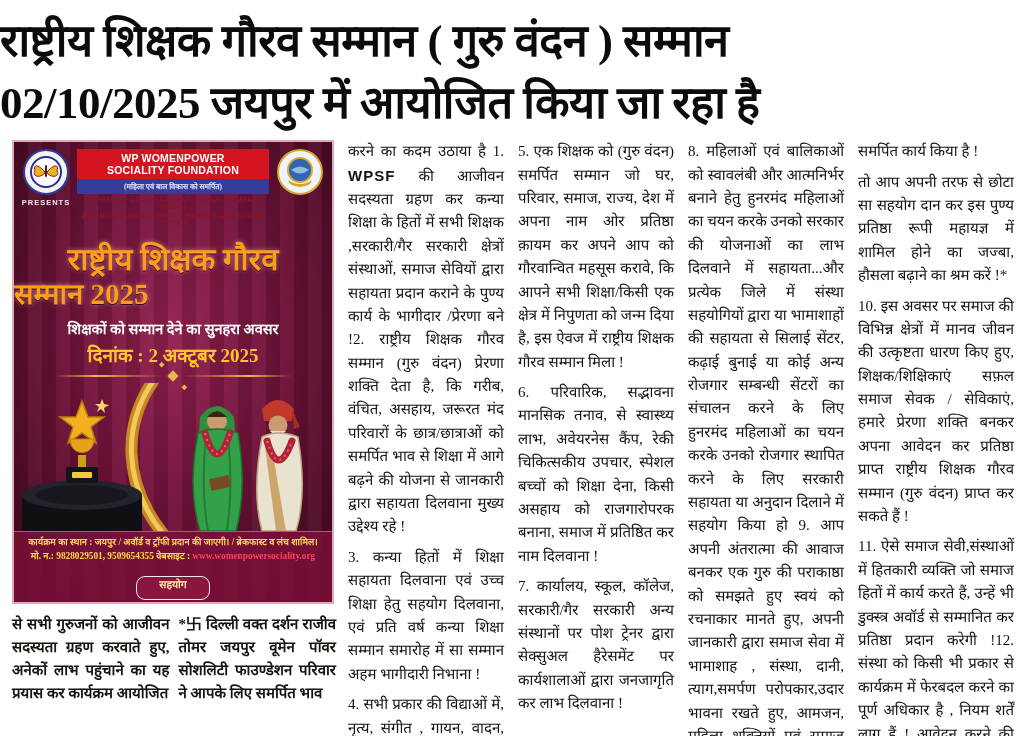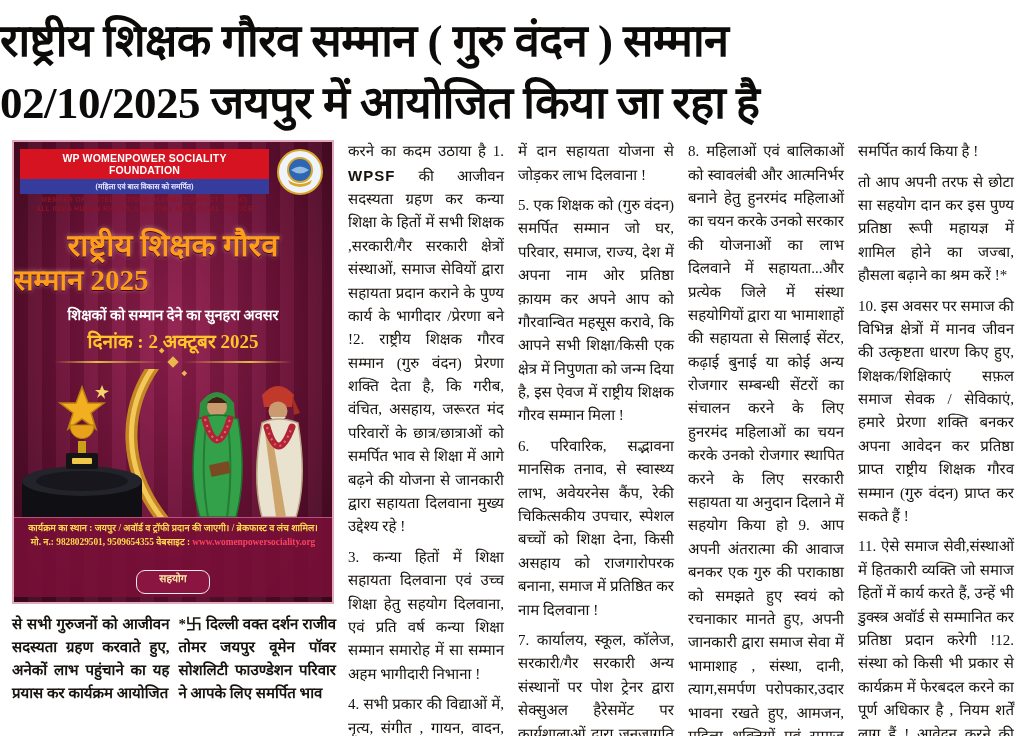--- a/index.html
+++ b/index.html
@@ -43,21 +43,21 @@
           background:linear-gradient(90deg, rgba(240,200,90,0) 0%, #e9b84a 18%, rgba(240,200,90,0) 46%,
           rgba(240,200,90,0) 54%, #e9b84a 82%, rgba(240,200,90,0) 100%);}
   .ornament::after{content:"";position:absolute;left:50%;top:1px;width:8px;height:8px;margin-left:-4px;
           transform:rotate(45deg);background:#e9b84a;box-shadow:-16px 0 0 -2px #e9b84a,16px 0 0 -2px #e9b84a;}
   .stage{height:148px;margin-top:2px;}
   .stage svg{display:block;}
   .info{background:rgba(122,15,56,0.85);border-top:1px solid #b7527d;padding:4px 5px 3px;text-align:center;}
   .info1{color:#ffd94a;font-size:9.3px;font-weight:700;line-height:1.5;}
   .info2{color:#ffd94a;font-size:9.3px;font-weight:700;line-height:1.5;}
   .website{color:#ff4161;text-decoration:none;cursor:pointer;}
-  .support-btn{display:inline-block;margin-top:20px;border:1.5px solid #f5e9ee;border-radius:9px;
+  .support-btn{display:inline-block;margin-top:12px;border:1.5px solid #f5e9ee;border-radius:9px;
           padding:0px 22px 8px;color:#ffe9a8;font-size:10.5px;font-weight:700;cursor:pointer;background:#8a1540;}
   .logos{display:flex;gap:4px;justify-content:center;align-items:center;padding:5px 5px 7px;}
   .tile{width:29px;height:25px;background:#fdfdfd;border-radius:2px;display:flex;align-items:center;
         justify-content:center;overflow:hidden;font-family:"Liberation Sans",sans-serif;}
   .ring{width:17px;height:17px;border-radius:50%;border:3px solid #8a8a8a;box-sizing:border-box;}
   .disc-orange{width:19px;height:19px;border-radius:50%;background:radial-gradient(circle at 35% 35%, #f6b05a, #e07f1f);}
   .letter-r{color:#7a2a20;font-size:17px;font-weight:700;font-family:"Liberation Serif",serif;}
   .disc-blue{width:19px;height:19px;border-radius:50%;background:#1c58b4;position:relative;}
   .disc-blue::after{content:"";position:absolute;left:1px;right:1px;top:7px;height:5px;background:#f2c84b;}
   .numeral-2{color:#1d3f9e;font-size:16px;font-weight:700;}
@@ -83,20 +83,31 @@
     <div class="hl">राष्ट्रीय शिक्षक गौरव सम्मान ( गुरु वंदन ) सम्मान</div>
     <div class="hl">02/10/2025 जयपुर में आयोजित किया जा रहा है</div>
   </header>
 
   <div class="content">
 
     <div class="leftcol">
       <div class="poster">
 
         <div class="poster-head">
+          <div class="logo-wrap">
+            <div class="logo-circle">
+              <svg width="34" height="34" viewBox="0 0 34 34">
+                <circle cx="17" cy="17" r="15" fill="#ffffff" stroke="#23309a" stroke-width="2"></circle>
+                <path d="M16 17 C8 8 4 10 6 16 C3 20 9 24 15 19 Z" fill="#e8b422" stroke="#a3131f" stroke-width="1"></path>
+                <path d="M18 17 C26 8 30 10 28 16 C31 20 25 24 19 19 Z" fill="#e8b422" stroke="#a3131f" stroke-width="1"></path>
+                <rect x="16" y="10" width="2" height="12" rx="1" fill="#3a2a10"></rect>
+              </svg>
+            </div>
+            <div class="presents">PRESENTS</div>
+          </div>
 
           <div class="head-center">
             <div class="banner">WP WOMENPOWER SOCIALITY FOUNDATION</div>
             <div class="bluestrip">(महिला एवं बाल विकास को समर्पित)</div>
             <div class="member">MEMBER OF UNITED NATIONS GLOBAL COMPACT (UNGC)</div>
             <div class="member">ALL INDIA HUMAN RIGHTS, LIBERTIES AND SOCIAL JUSTICE</div>
           </div>
 
           <div class="logo-wrap">
             <div class="logo-circle gold">
@@ -204,21 +215,20 @@
 
       <div class="col">
         <p><span>करने का कदम उठाया है 1.</span>
           <b>WPSF</b>
           <span>की आजीवन सदस्यता ग्रहण कर कन्या शिक्षा के हितों में सभी शिक्षक ,सरकारी/गैर सरकारी क्षेत्रों संस्थाओं, समाज सेवियों द्वारा सहायता प्रदान कराने के पुण्य कार्य के भागीदार /प्रेरणा बने !2. राष्ट्रीय शिक्षक गौरव सम्मान (गुरु वंदन) प्रेरणा शक्ति देता है, कि गरीब, वंचित, असहाय, जरूरत मंद परिवारों के छात्र/छात्राओं को समर्पित भाव से शिक्षा में आगे बढ़ने की योजना से जानकारी द्वारा सहायता दिलवाना मुख्य उद्देश्य रहे !</span></p>
         <p>3. कन्या हितों में शिक्षा सहायता दिलवाना एवं उच्च शिक्षा हेतु सहयोग दिलवाना, एवं प्रति वर्ष कन्या शिक्षा सम्मान समारोह में सा सम्मान अहम भागीदारी निभाना !</p>
         <p>4. सभी प्रकार की विद्याओं में, नृत्य, संगीत , गायन, वादन, योग सौंदर्य, खेल, अन्य क्षेत्रों</p>
       </div>
 
       <div class="col">
-        <p>में दान सहायता योजना से जोड़कर लाभ दिलवाना !</p>
         <p>5. एक शिक्षक को (गुरु वंदन) समर्पित सम्मान जो घर, परिवार, समाज, राज्य, देश में अपना नाम ओर प्रतिष्ठा क़ायम कर अपने आप को गौरवान्वित महसूस करावे, कि आपने सभी शिक्षा/किसी एक क्षेत्र में निपुणता को जन्म दिया है, इस ऐवज में राष्ट्रीय शिक्षक गौरव सम्मान मिला !</p>
         <p>6. परिवारिक, सद्भावना मानसिक तनाव, से स्वास्थ्य लाभ, अवेयरनेस कैंप, रेकी चिकित्सकीय उपचार, स्पेशल बच्चों को शिक्षा देना, किसी असहाय को राजगारोपरक बनाना, समाज में प्रतिष्ठित कर नाम दिलवाना !</p>
         <p>7. कार्यालय, स्कूल, कॉलेज, सरकारी/गैर सरकारी अन्य संस्थानों पर पोश ट्रेनर द्वारा सेक्सुअल हैरेसमेंट पर कार्यशालाओं द्वारा जनजागृति कर लाभ दिलवाना !</p>
       </div>
 
       <div class="col">
         <p>8. महिलाओं एवं बालिकाओं को स्वावलंबी और आत्मनिर्भर बनाने हेतु  हुनरमंद महिलाओं का चयन करके उनको सरकार की योजनाओं का लाभ दिलवाने में सहायता...और प्रत्येक जिले में संस्था सहयोगियों द्वारा या भामाशाहों की सहायता से सिलाई सेंटर, कढ़ाई बुनाई या कोई अन्य रोजगार सम्बन्धी सेंटरों का संचालन करने के लिए हुनरमंद महिलाओं का चयन करके उनको रोजगार स्थापित करने के लिए सरकारी सहायता या अनुदान दिलाने में  सहयोग किया हो 9. आप अपनी अंतरात्मा की आवाज बनकर एक गुरु की पराकाष्ठा को समझते हुए स्वयं को रचनाकार मानते हुए, अपनी जानकारी द्वारा समाज सेवा में भामाशाह , संस्था, दानी, त्याग,समर्पण परोपकार,उदार भावना रखते हुए, आमजन, महिला शक्तियों एवं समाज बाल विकास को</p>
       </div>
 
       <div class="col">

